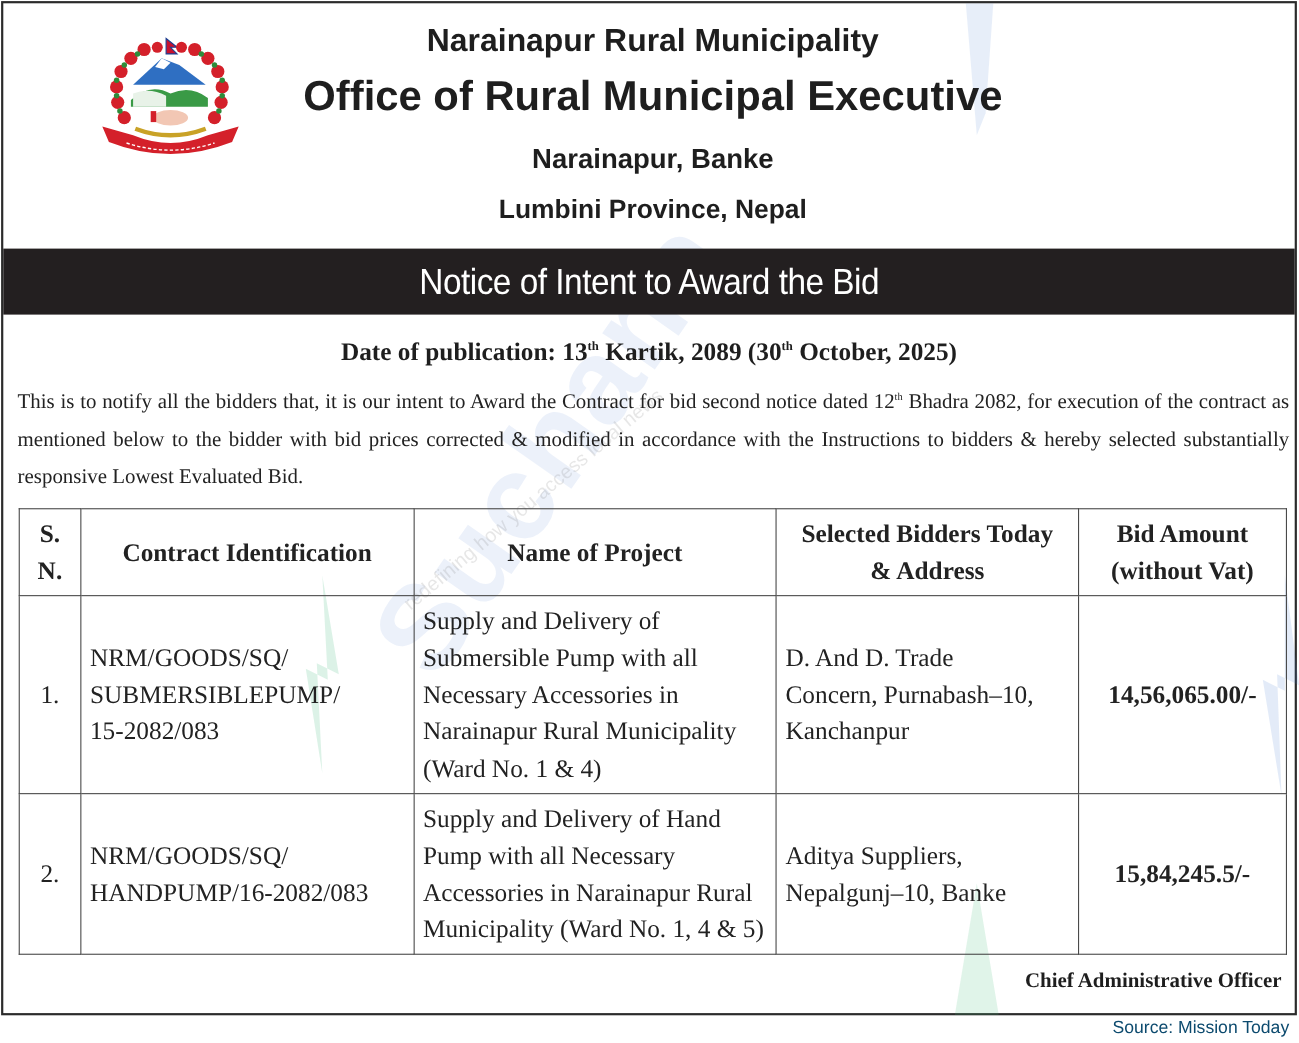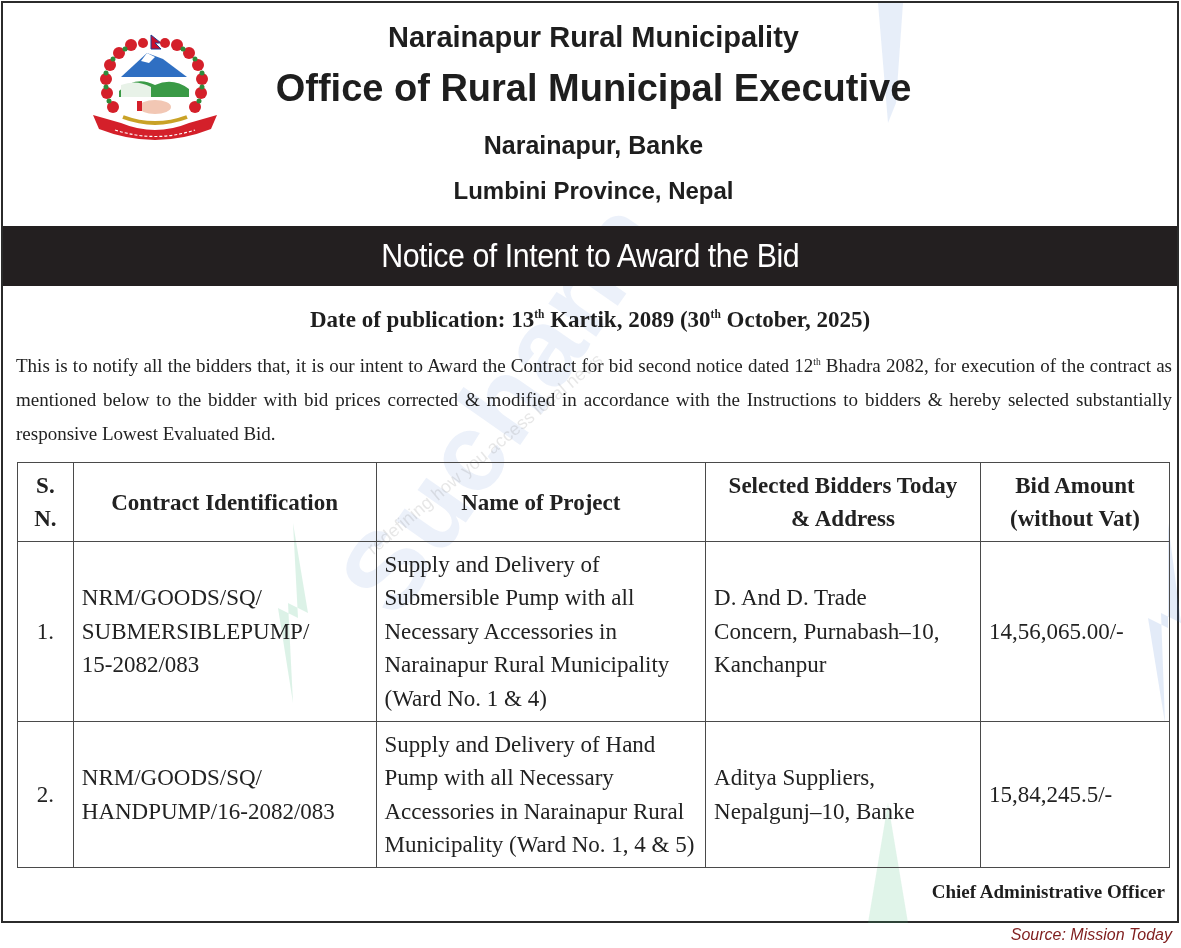--- a/index.html
+++ b/index.html
@@ -61,31 +61,31 @@
     }
     table.awards th, table.awards td {
       border: 1.5px solid #4a4a4a; vertical-align: middle;
     }
     table.awards th { font-weight: bold; text-align: center; height: 79px; line-height: 33px; }
     table.awards td { line-height: 33.5px; padding: 0 8px; }
     .c-sn { width: 54px; text-align: center; }
     .c-id { width: 293px; }
     .c-proj { width: 319px; }
     .c-bidder { width: 266px; }
-    .c-amt { width: 183px; text-align: left; }
+    .c-amt { width: 183px; text-align: center; font-weight: bold; }
     tr.r1 td { height: 180px; }
     tr.r2 td { height: 146px; }
     td.c-sn { padding: 0; }
 
     .signatory {
       position: absolute; right: 12px; top: 878px; font-weight: bold; font-size: 19px; color: #1e1e1e;
     }
     .source {
       position: absolute; right: 9px; top: 926px; font-family: "Liberation Sans", sans-serif;
-      font-style: italic; font-size: 16px; color: #7f1d1d;
+      font-size: 16px; color: #0c4a6e;
     }
   </style>
 </head>
 <body>
 
 <div class="notice">
 
   <div class="wm wm-text">Suchana</div>
   <div class="wm wm-sub">redefining how you access local news</div>
   <svg class="wm" style="left:260px;top:520px" width="60" height="180">

